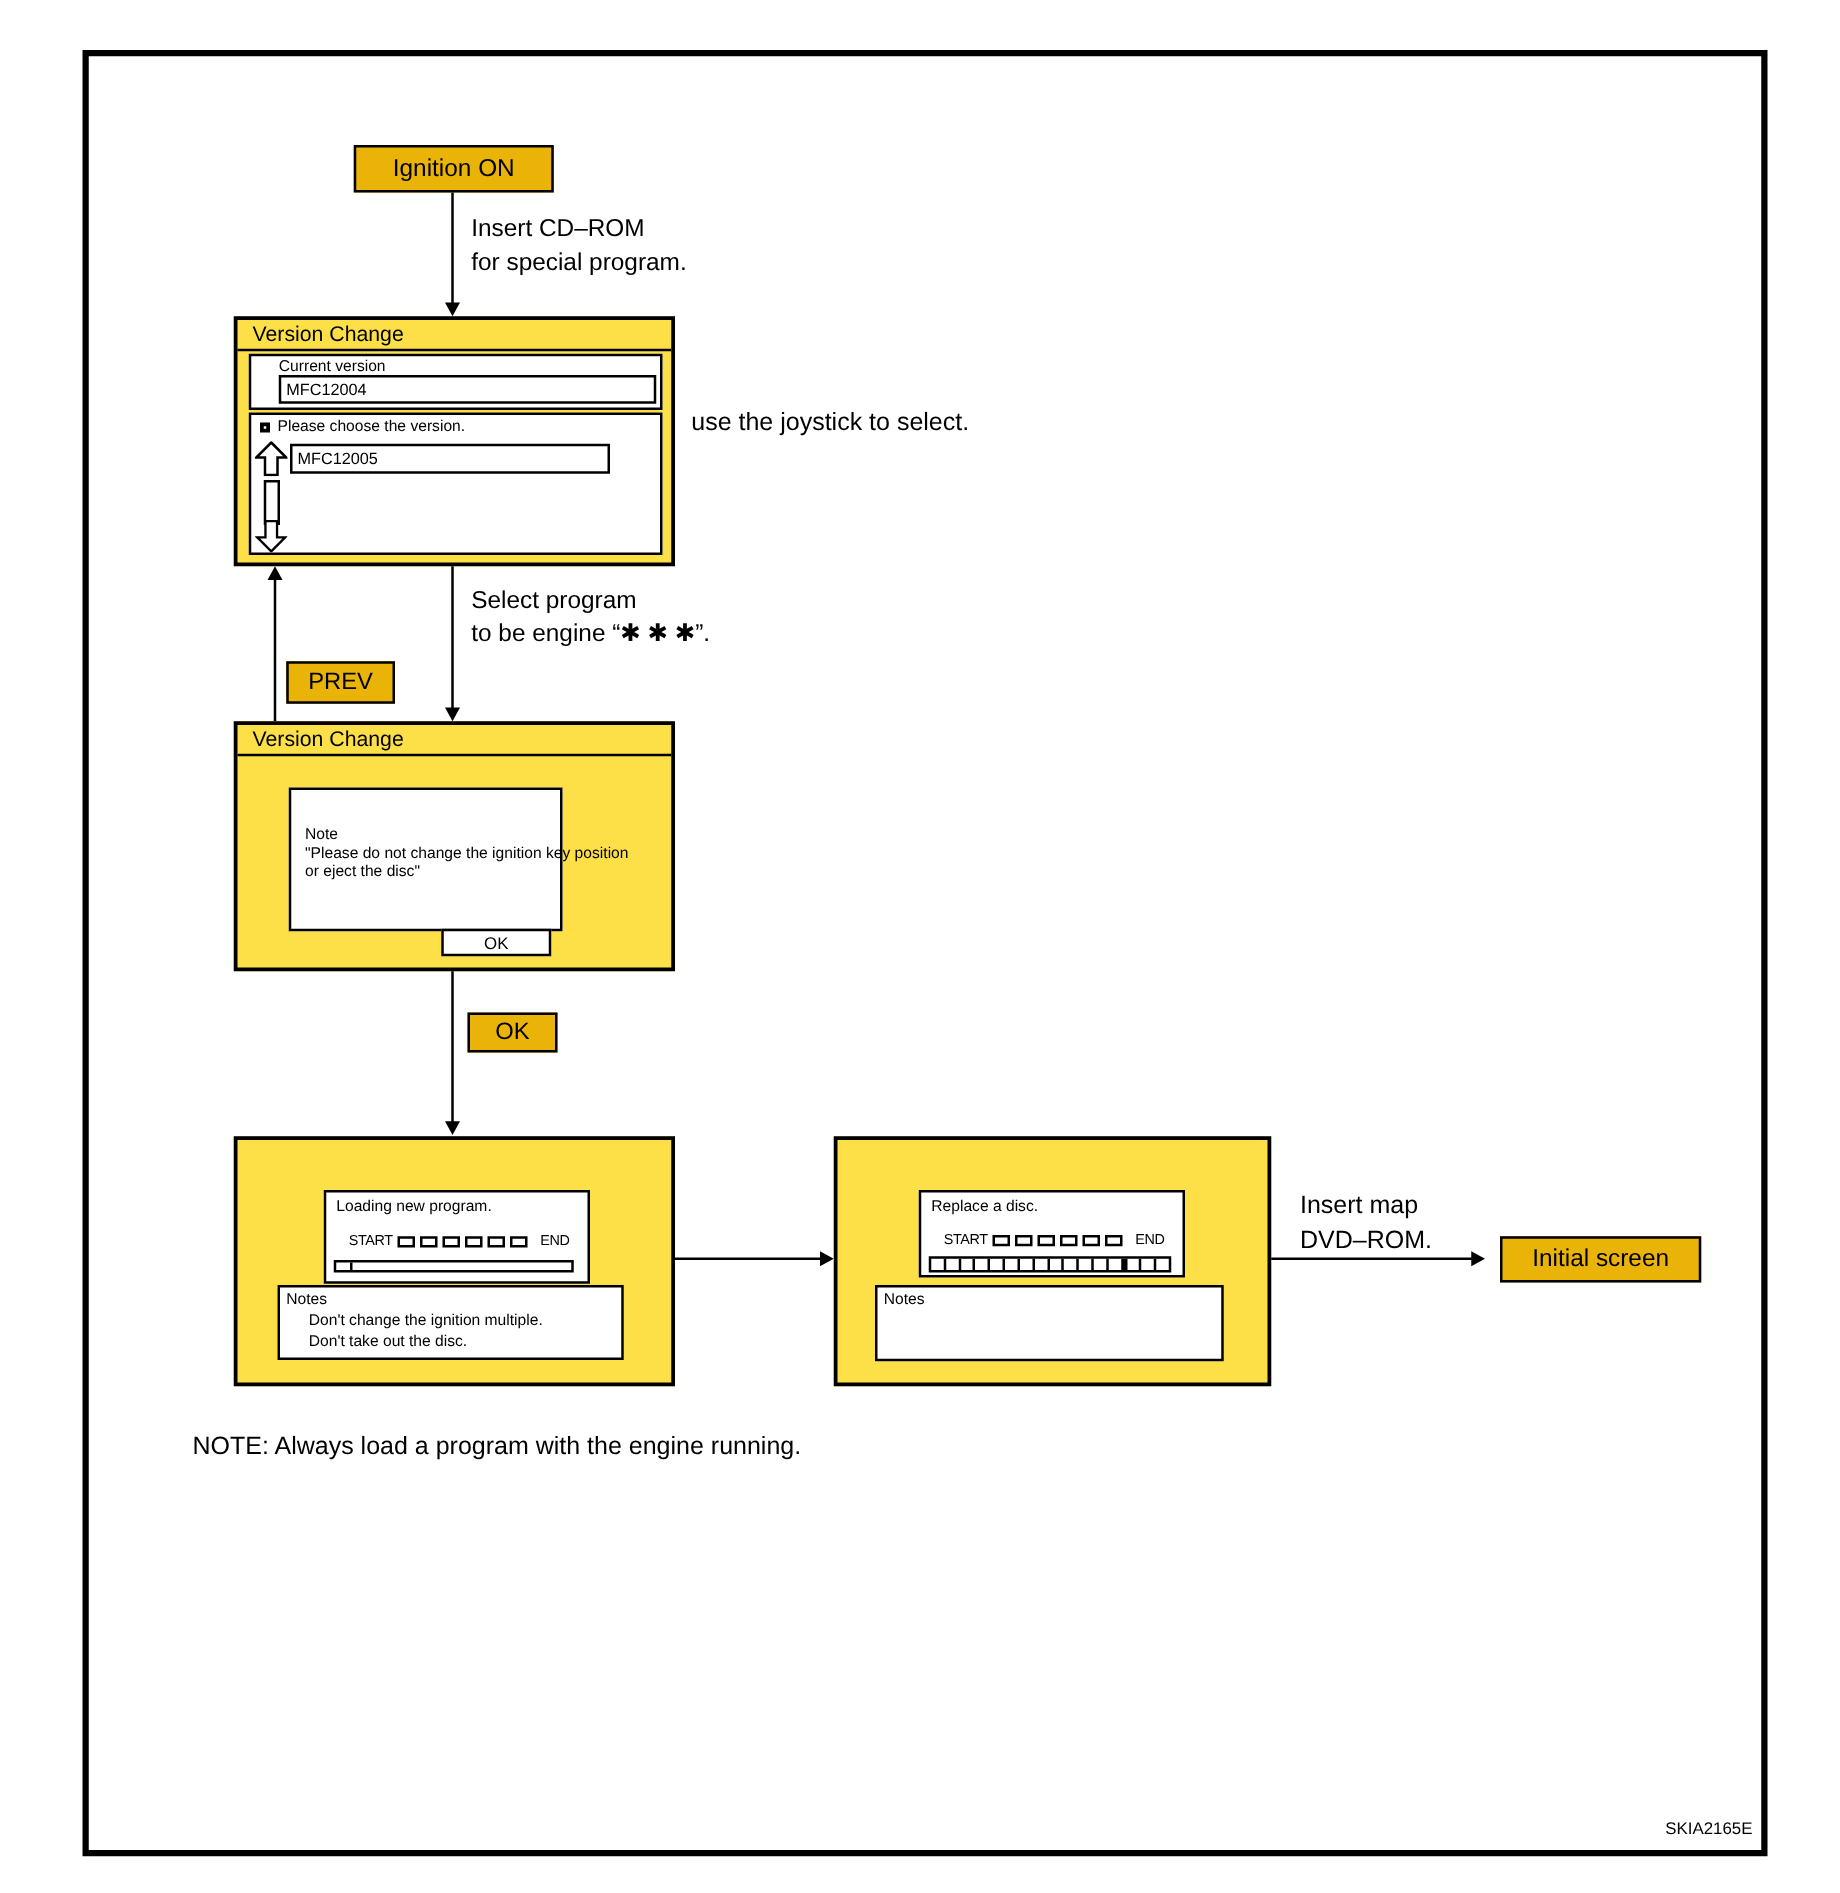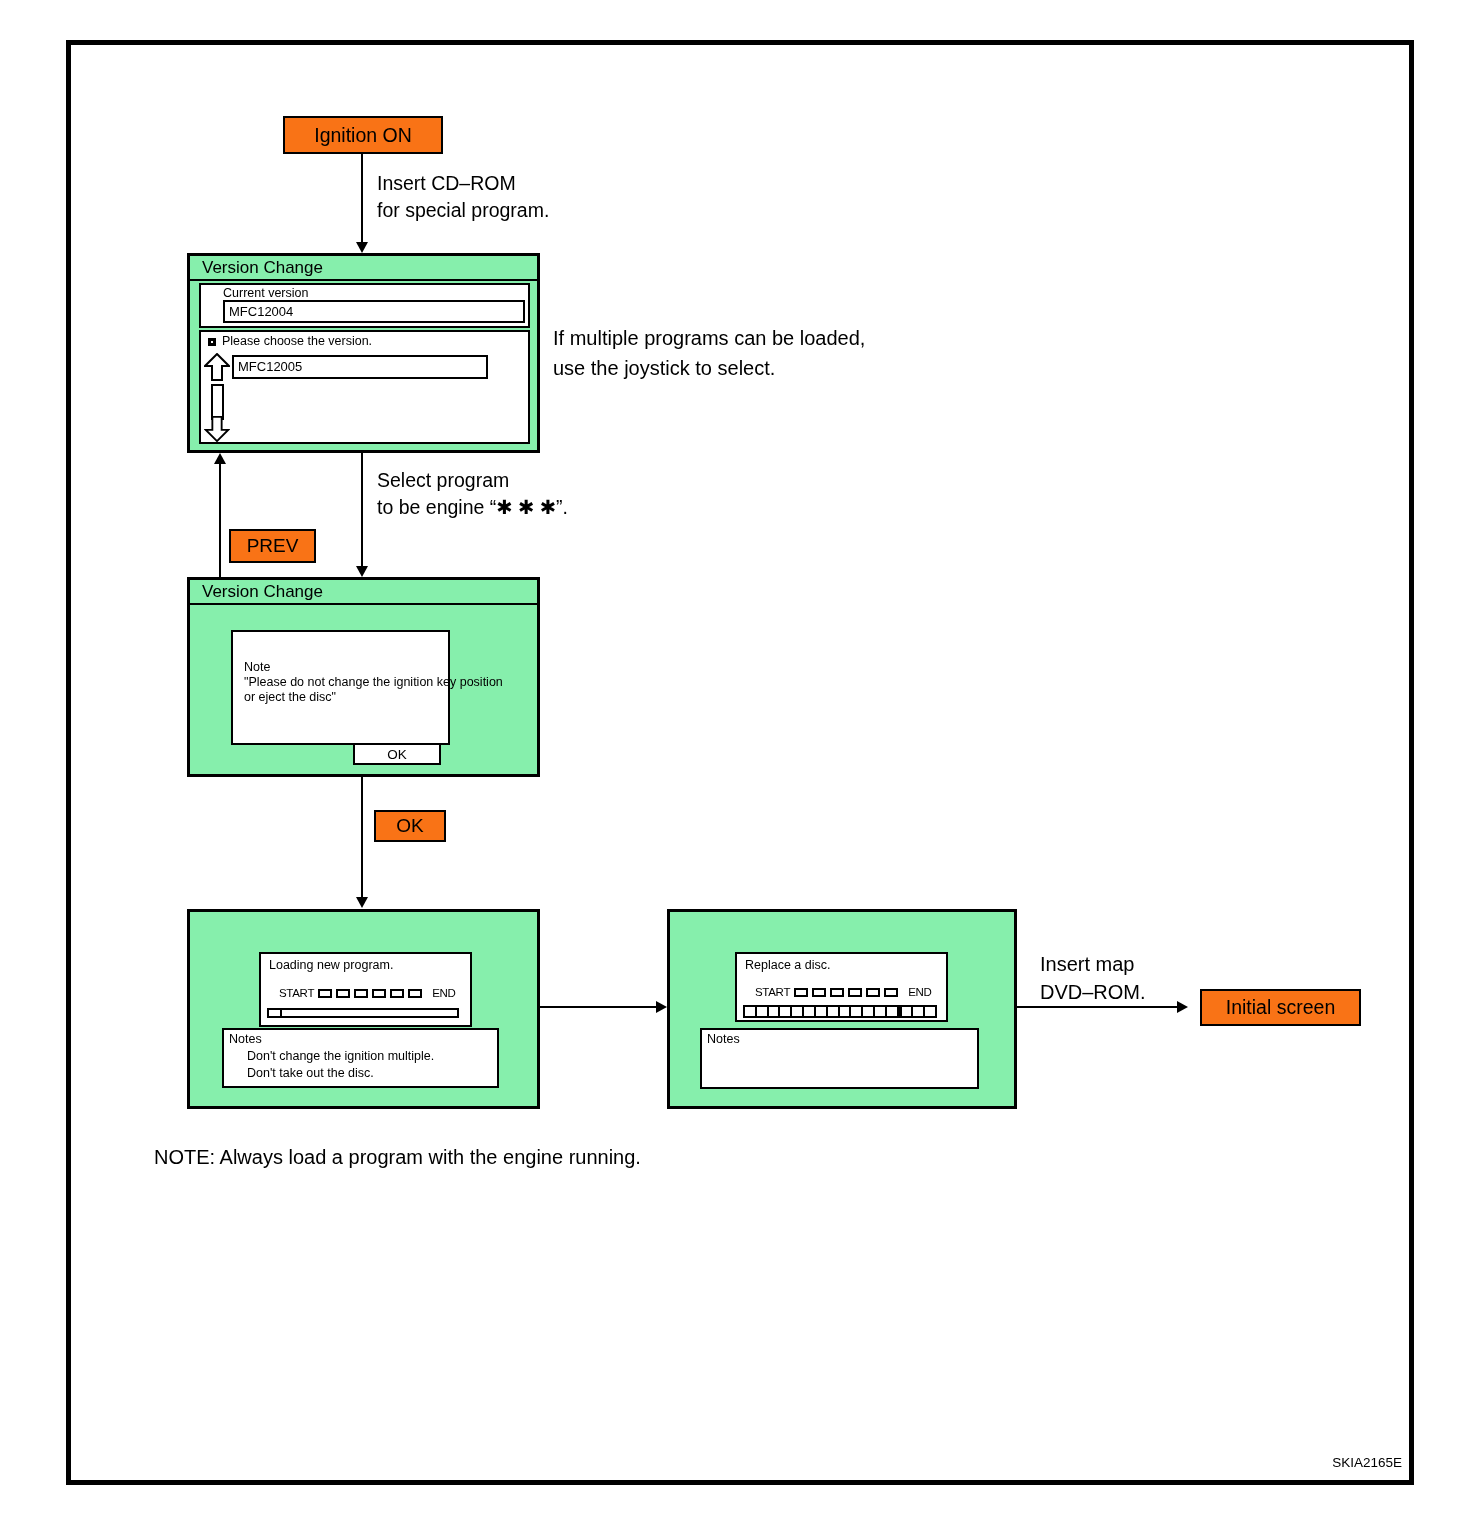--- a/index.html
+++ b/index.html
@@ -5,34 +5,34 @@
   * { margin:0; padding:0; box-sizing:border-box; }
   html,body { background:#fff; }
   body {
     position:relative; width:1472px; height:1514px;
     font-family:"Liberation Sans", sans-serif; color:#000; overflow:hidden;
   }
   .abs { position:absolute; }
   
   .frame { position:absolute; left:66px; top:40px; width:1348px; height:1445px; border:5px solid #000; }
   
-  .node { position:absolute; border:2px solid #000; background:#f97316;
+  .node { position:absolute; border:2px solid #000; background:#eab308;
           display:flex; align-items:center; justify-content:center; font-size:19.5px; }
   
   .vline { position:absolute; width:2px; background:#000; }
   .hline { position:absolute; height:2px; background:#000; }
   .ah { position:absolute; width:0; height:0; }
   .ah-down { border-left:6px solid transparent; border-right:6px solid transparent; border-top:11px solid #000; }
   .ah-up   { border-left:6px solid transparent; border-right:6px solid transparent; border-bottom:11px solid #000; }
   .ah-right{ border-top:6px solid transparent; border-bottom:6px solid transparent; border-left:11px solid #000; }
   
   .lbl { position:absolute; font-size:19.5px; line-height:27px; white-space:nowrap; }
   .lbl2 { line-height:30px; }
   
-  .screen { position:absolute; width:353px; height:200px; border:3px solid #000; background:#86efac; }
+  .screen { position:absolute; width:353px; height:200px; border:3px solid #000; background:#fde047; }
   .screen-title { position:absolute; left:0; right:0; top:0; height:25px; padding:2px 0 0 12px;
                   font-size:17px; border-bottom:2px solid #000; }
   .panel { position:absolute; border:2px solid #000; background:#fff; }
   .small { position:absolute; font-size:12.5px; line-height:15px; white-space:nowrap; }
   .field { position:absolute; border:2px solid #000; font-size:13px; padding:2px 0 0 4px; background:#fff; white-space:nowrap; }
   .bullet { position:absolute; width:8px; height:8px; border:3px solid #000; background:#fff; }
   .segrow { position:absolute; display:flex; align-items:center; font-size:11.5px; letter-spacing:-0.3px; }
   .seg { width:14px; height:9px; border:2px solid #000; background:#fff; margin-left:4px; }
   .seg:last-of-type { margin-right:7px; }
   .segrow .endlbl { margin-left:3px; }
@@ -81,21 +81,20 @@
     <div class="abs" style="left:3px; top:84px;">
       <svg width="26" height="26" viewBox="0 0 26 28">
         <polygon points="13,27 25,15 18,15 18,1 8,1 8,15 1,15" fill="#fff" stroke="#000" stroke-width="2"></polygon>
       </svg>
     </div>
     <div class="field" style="left:31px; top:23px; width:256px; height:24px;">MFC12005</div>
   </div>
 </div>
 
 <div class="lbl lbl2" style="left:553px; top:323px; font-size:20px;">
-  <div>If multiple programs can be loaded,</div>
   <div>use the joystick to select.</div>
 </div>
 
 <div class="vline" style="left:361px; top:453px; height:114px;"></div>
 <div class="ah ah-down" style="left:356px; top:566px;"></div>
 <div class="lbl" style="left:377px; top:467px;">
   <div>Select program</div>
   <div>to be engine “✱ ✱ ✱”.</div>
 </div>
 

